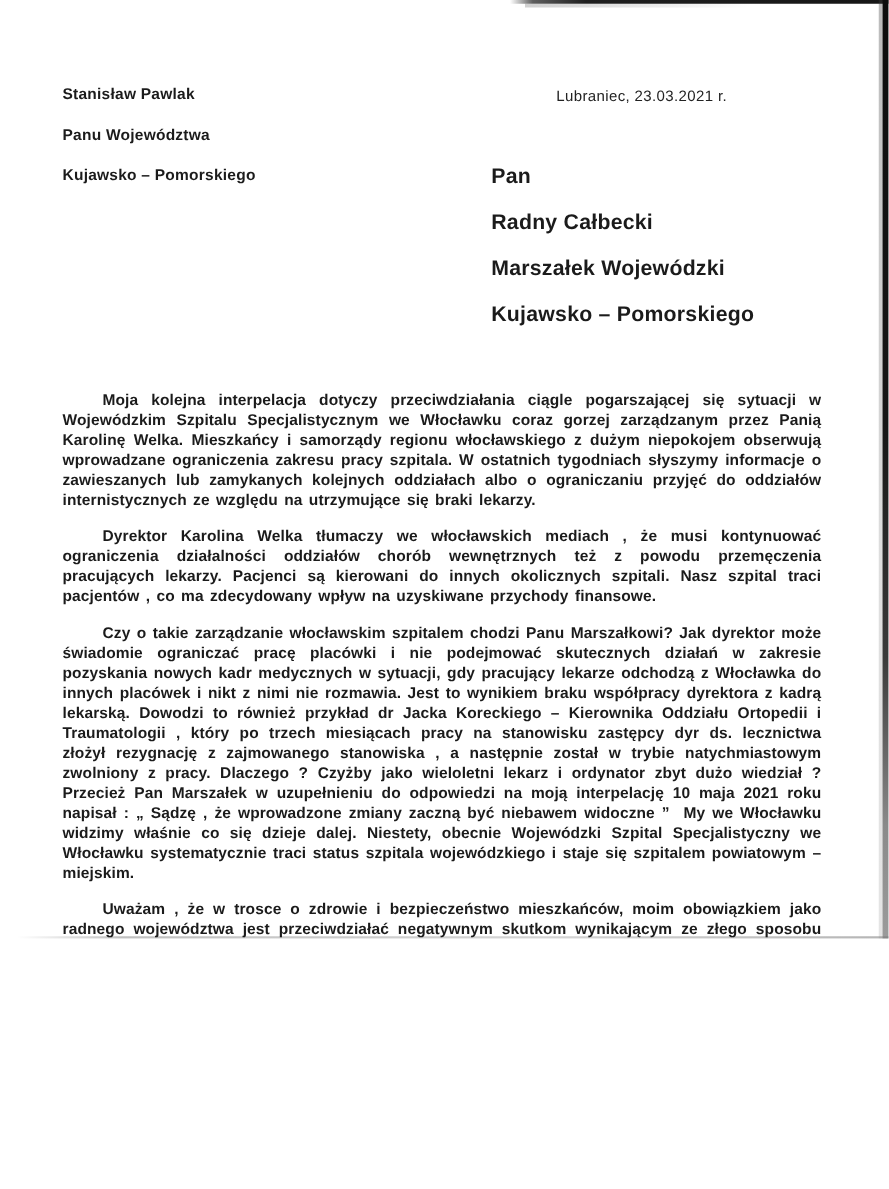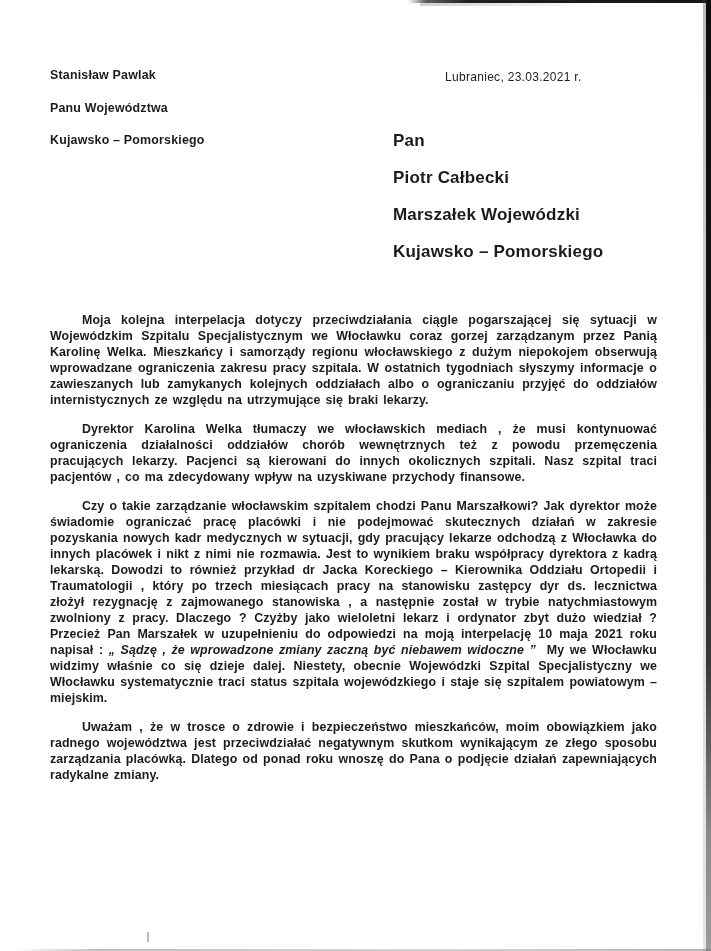--- a/index.html
+++ b/index.html
@@ -3,21 +3,21 @@
 <meta charset="utf-8">
 <style>
   html, body {
     margin: 0;
     padding: 0;
     background: #ffffff;
   }
   .page {
     position: relative;
     width: 711px;
-    height: 951px;
+    height: 751px;
     background: #ffffff;
     overflow: hidden;
     font-family: "Liberation Sans", "DejaVu Sans", sans-serif;
     color: #1b1b1b;
   }
   
   .artifact-top-edge {
     position: absolute;
     top: 0; left: 408px; right: 0;
     height: 3px;
@@ -93,21 +93,21 @@
   .body-block p {
     margin: 0 0 13px 0;
     font-size: 12.4px;
     font-weight: 700;
     line-height: 16px;
     text-align: justify;
     text-indent: 32px;
     word-spacing: 1.5px;
     letter-spacing: .1px;
   }
-  .quote-italic { font-style: italic; }
+  .quote-italic { }
 </style>
 </head>
 <body>
 
 <div class="page">
 
   <div class="artifact-top-edge"></div>
   <div class="artifact-top-smudge"></div>
   <div class="artifact-right-edge"></div>
   <div class="artifact-right-soft"></div>
@@ -117,21 +117,21 @@
   <div class="sender-block">
     <div>Stanisław Pawlak</div>
     <div>Panu Województwa</div>
     <div>Kujawsko – Pomorskiego</div>
   </div>
 
   <div class="dateline">Lubraniec, 23.03.2021 r.</div>
 
   <div class="recipient-block">
     <div>Pan</div>
-    <div>Piotr Całbecki</div>
+    <div>Radny Całbecki</div>
     <div>Marszałek Wojewódzki</div>
     <div>Kujawsko – Pomorskiego</div>
   </div>
 
   <div class="body-block">
     <p>Moja kolejna interpelacja dotyczy przeciwdziałania ciągle pogarszającej się sytuacji w Wojewódzkim Szpitalu Specjalistycznym we Włocławku coraz gorzej zarządzanym przez Panią Karolinę Welka. Mieszkańcy i samorządy regionu włocławskiego z dużym niepokojem obserwują wprowadzane ograniczenia zakresu pracy szpitala. W ostatnich tygodniach słyszymy informacje o zawieszanych lub zamykanych kolejnych oddziałach albo o ograniczaniu przyjęć do oddziałów internistycznych ze względu na utrzymujące się braki lekarzy.</p>
     <p>Dyrektor Karolina Welka tłumaczy we włocławskich mediach , że musi kontynuować ograniczenia działalności oddziałów chorób wewnętrznych też z powodu przemęczenia pracujących lekarzy. Pacjenci są kierowani do innych okolicznych szpitali. Nasz szpital traci pacjentów , co ma zdecydowany wpływ na uzyskiwane przychody finansowe.</p>
     <p><span>Czy o takie zarządzanie włocławskim szpitalem chodzi Panu Marszałkowi? Jak dyrektor może świadomie ograniczać pracę placówki i nie podejmować skutecznych działań w zakresie pozyskania nowych kadr medycznych w sytuacji, gdy pracujący lekarze odchodzą z Włocławka do innych placówek i nikt z nimi nie rozmawia. Jest to wynikiem braku współpracy dyrektora z kadrą lekarską. Dowodzi to również przykład dr Jacka Koreckiego – Kierownika Oddziału Ortopedii i Traumatologii , który po trzech miesiącach pracy na stanowisku zastępcy dyr ds. lecznictwa złożył rezygnację z zajmowanego stanowiska , a następnie został w trybie natychmiastowym zwolniony z pracy. Dlaczego ? Czyżby jako wieloletni lekarz i ordynator zbyt dużo wiedział ? Przecież Pan Marszałek w uzupełnieniu do odpowiedzi na moją interpelację 10 maja 2021 roku napisał :</span> <span class="quote-italic">„ Sądzę , że wprowadzone zmiany zaczną być niebawem widoczne ”</span>&nbsp; <span>My we Włocławku widzimy właśnie co się dzieje dalej. Niestety, obecnie Wojewódzki Szpital Specjalistyczny we Włocławku systematycznie traci status szpitala wojewódzkiego i staje się szpitalem powiatowym – miejskim.</span></p>
     <p>Uważam , że w trosce o zdrowie i bezpieczeństwo mieszkańców, moim obowiązkiem jako radnego województwa jest przeciwdziałać negatywnym skutkom wynikającym ze złego sposobu zarządzania placówką. Dlatego od ponad roku wnoszę do Pana o podjęcie działań zapewniających radykalne zmiany.</p>
   </div>

